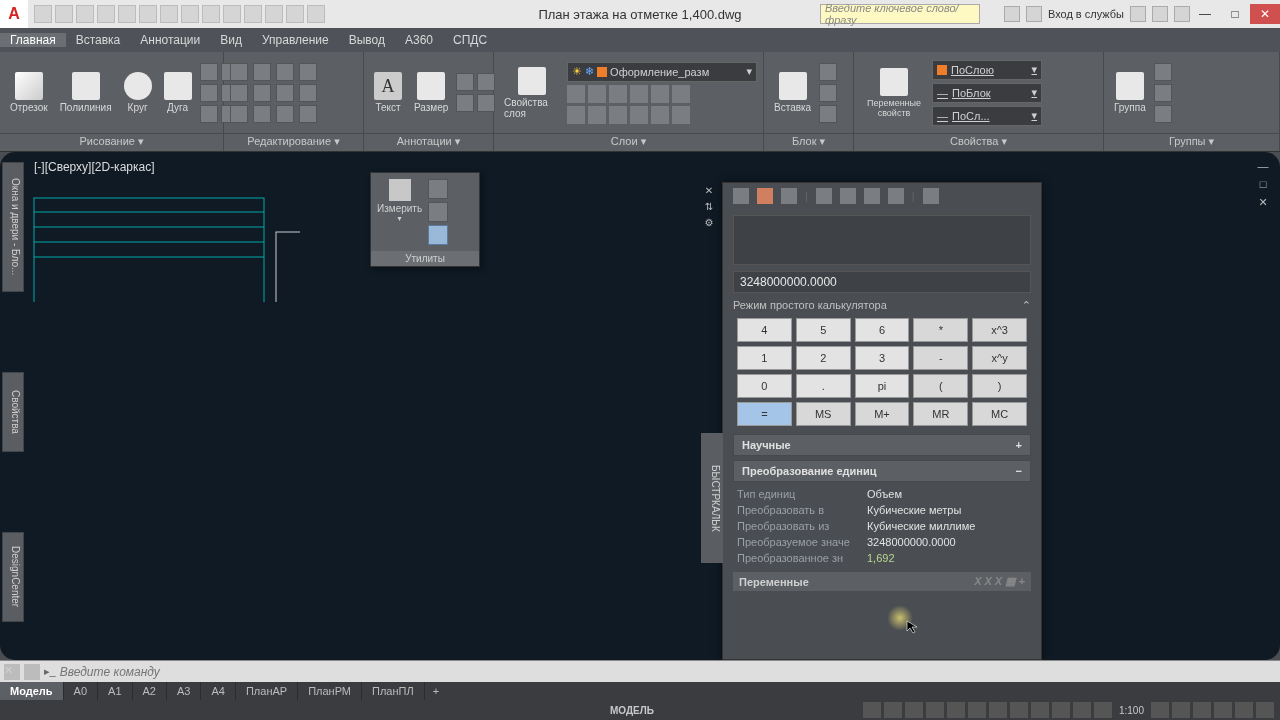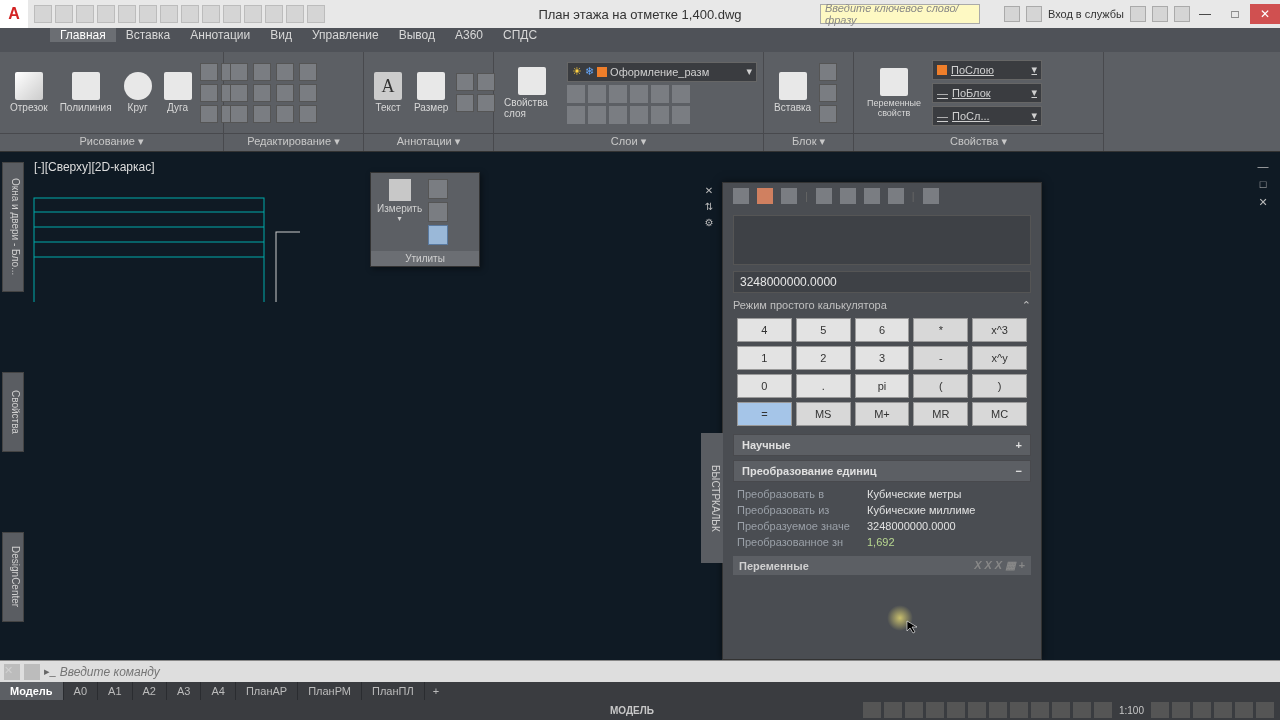--- a/index.html
+++ b/index.html
@@ -9,40 +9,40 @@
 .titlebar .qat { display: flex; gap: 3px; padding: 0 6px; }
 .titlebar .qat .qi { width: 18px; height: 18px; background: #d5d5d5; border: 1px solid #bcbcbc; }
 .titlebar .titlecenter { position: absolute; left: 50%; transform: translateX(-50%); font-size: 13px; color: #333; }
 .titlebar .searchbox { position: absolute; right: 300px; width: 160px; height: 20px; border: 1px solid #aaa; font-style: italic; color: #888; font-size: 11px; padding: 0 4px; background: #fef9c3; display: flex; align-items: center; }
 .titlebar .rtools { position: absolute; right: 90px; display: flex; gap: 6px; align-items: center; color: #333; font-size: 11px; }
 .titlebar .rtools .ti { width: 16px; height: 16px; background: #d5d5d5; border: 1px solid #aaa; }
 .titlebar .winbtns { position: absolute; right: 0; display: flex; }
 .titlebar .winbtns div { width: 30px; height: 20px; display: flex; align-items: center; justify-content: center; color: #333; font-size: 12px; }
 .titlebar .winbtns .close { background: #d05050; color: #fff; }
 
-.menubar { height: 24px; background: #4f5258; display: flex; align-items: flex-start; padding-left: 50px; }
+.menubar { height: 24px; background: #4f5258; display: flex; align-items: center; }
 .menubar .tab { padding: 0 10px; display: flex; align-items: center; font-size: 12px; color: #d8d8d8; cursor: pointer; }
 .menubar .tab.active { background: #6b6e73; color: #fff; }
 
 .ribbon { height: 100px; background: #5c5f64; display: flex; border-bottom: 1px solid #333; }
 .panel { border-right: 1px solid #48494d; display: flex; flex-direction: column; }
 .panel .body { flex: 1; display: flex; align-items: center; padding: 4px 6px; gap: 4px; }
 .panel .lbl { height: 18px; background: #5c5f64; font-size: 11px; color: #c8c8c8; text-align: center; padding: 1px 4px; border-top: 1px solid #48494d; white-space: nowrap; }
 .bigbtn { display: flex; flex-direction: column; align-items: center; gap: 2px; cursor: pointer; padding: 2px 4px; }
 .bigbtn .ico { width: 28px; height: 28px; background: #e8e8e8; border-radius: 2px; }
 .bigbtn .txt { font-size: 10px; color: #d8d8d8; }
 .smgrid { display: grid; grid-template-columns: repeat(2, 18px); gap: 3px; }
 .smgrid.c4 { grid-template-columns: repeat(4, 20px); }
 .smgrid .si { width: 18px; height: 18px; background: #7a7d82; border: 1px solid #555; }
 .layerctl { display: flex; flex-direction: column; gap: 3px; }
 .layerrow { display: flex; align-items: center; gap: 3px; background: #3a3c40; border: 1px solid #666; height: 20px; padding: 0 4px; width: 190px; font-size: 11px; }
 .colorbox { width: 10px; height: 10px; }
 .propsel { display: flex; align-items: center; background: #3a3c40; border: 1px solid #666; height: 20px; padding: 0 4px; width: 110px; font-size: 11px; gap: 4px; text-decoration: underline; }
 
-.drawarea { position: absolute; top: 152px; left: 0; right: 0; bottom: 60px; background: #0f1a24; }
+.drawarea { position: absolute; top: 152px; left: 0; right: 0; bottom: 60px; background: #0f1a24; border-radius: 15px; }
 .sidetab { position: absolute; width: 22px; background: #5a5d62; writing-mode: vertical-rl; text-align: center; font-size: 10px; padding: 6px 2px; border: 1px solid #444; }
 .vplabel { position: absolute; top: 8px; left: 34px; color: #ddd; font-size: 12px; }
 .vctrl { position: absolute; top: 8px; right: 10px; display: flex; flex-direction: column; gap: 4px; }
 .vctrl div { width: 14px; height: 14px; color: #bbb; text-align: center; font-size: 11px; }
 
 .util-popup { position: absolute; top: 20px; left: 370px; width: 110px; background: #5c5f64; border: 1px solid #333; box-shadow: 2px 2px 6px rgba(0,0,0,.4); }
 .util-popup .ubody { display: flex; padding: 6px; gap: 6px; }
 .util-popup .umeasure { display: flex; flex-direction: column; align-items: center; font-size: 10px; }
 .util-popup .uico { width: 22px; height: 22px; background: #c8c8c8; margin-bottom: 2px; }
 .util-popup .ucol { display: flex; flex-direction: column; gap: 3px; }
@@ -270,20 +270,34 @@
             <span style="margin-left:auto">▾</span>
           </div>
         <div class="propsel">
             <span>—</span>
             <span>ПоСл...</span>
             <span style="margin-left:auto">▾</span>
           </div>
       </div>
     </div>
     <div class="lbl">Свойства ▾</div>
+  </div>
+  <div class="panel" style="flex:1">
+    <div class="body">
+      <div class="bigbtn">
+          <div class="ico"></div>
+          <div class="txt">Группа</div>
+        </div>
+      <div class="smgrid" style="grid-template-columns:18px">
+          <div class="si"></div>
+          <div class="si"></div>
+          <div class="si"></div>
+        </div>
+    </div>
+    <div class="lbl">Группы ▾</div>
   </div>
 </div>
 
 <div class="drawarea">
   <div class="sidetab" style="top:10px;left:2px;height:130px">Окна и двери - Бло...</div>
   <div class="sidetab" style="top:220px;left:2px;height:80px">Свойства</div>
   <div class="sidetab" style="top:380px;left:2px;height:90px">DesignCenter</div>
   <div class="vplabel">[-][Сверху][2D-каркас]</div>
   <div class="vctrl">
       <div>—</div>
@@ -403,20 +417,24 @@
     <div class="sect">
         <span>Научные</span>
         <span>+</span>
       </div>
     <div class="sect">
         <span>Преобразование единиц</span>
         <span>−</span>
       </div>
     <div class="convbody">
       <div class="convrow">
+          <div class="cl">Тип единиц</div>
+          <div class="cv">Объем</div>
+        </div>
+      <div class="convrow">
           <div class="cl">Преобразовать в</div>
           <div class="cv">Кубические метры</div>
         </div>
       <div class="convrow">
           <div class="cl">Преобразовать из</div>
           <div class="cv">Кубические миллиме</div>
         </div>
       <div class="convrow">
           <div class="cl">Преобразуемое значе</div>
           <div class="cv">3248000000.0000</div>

